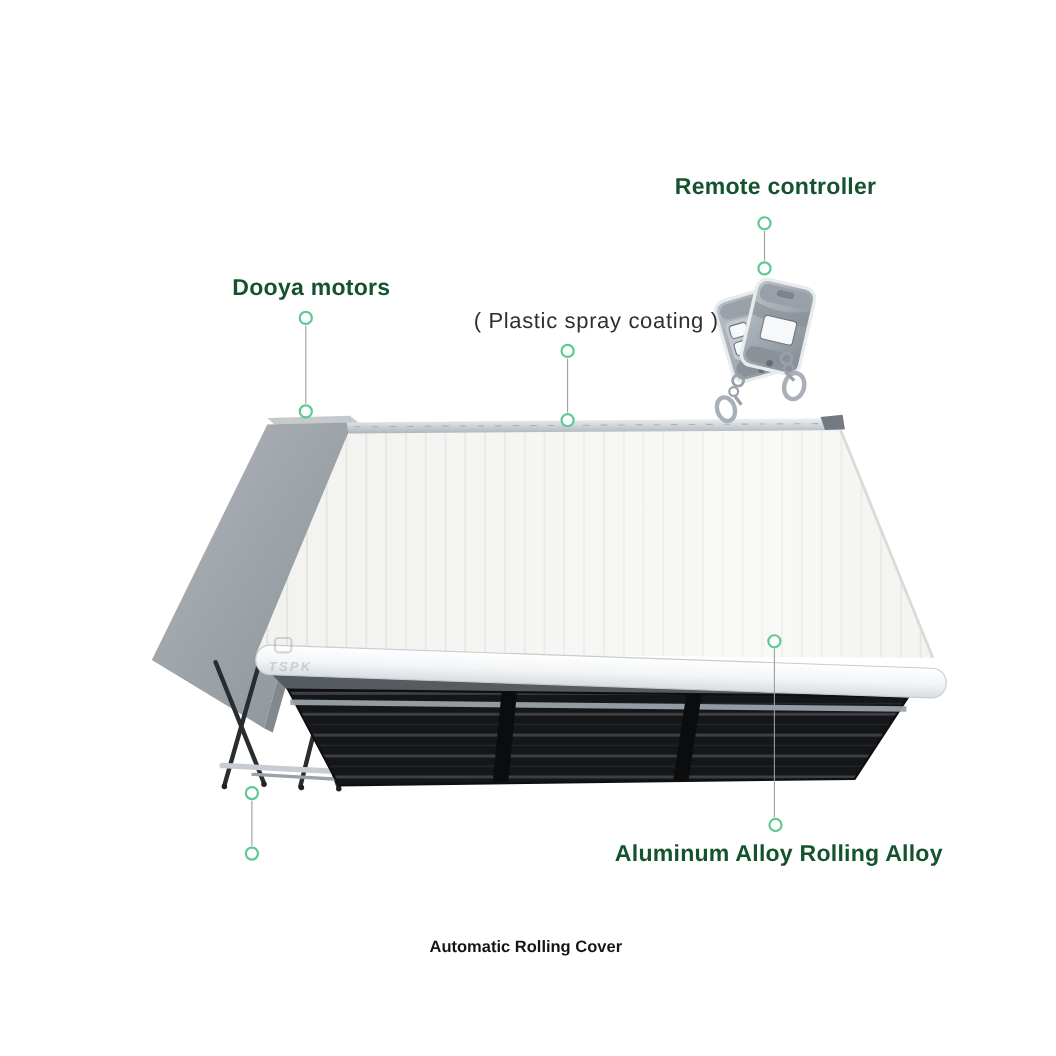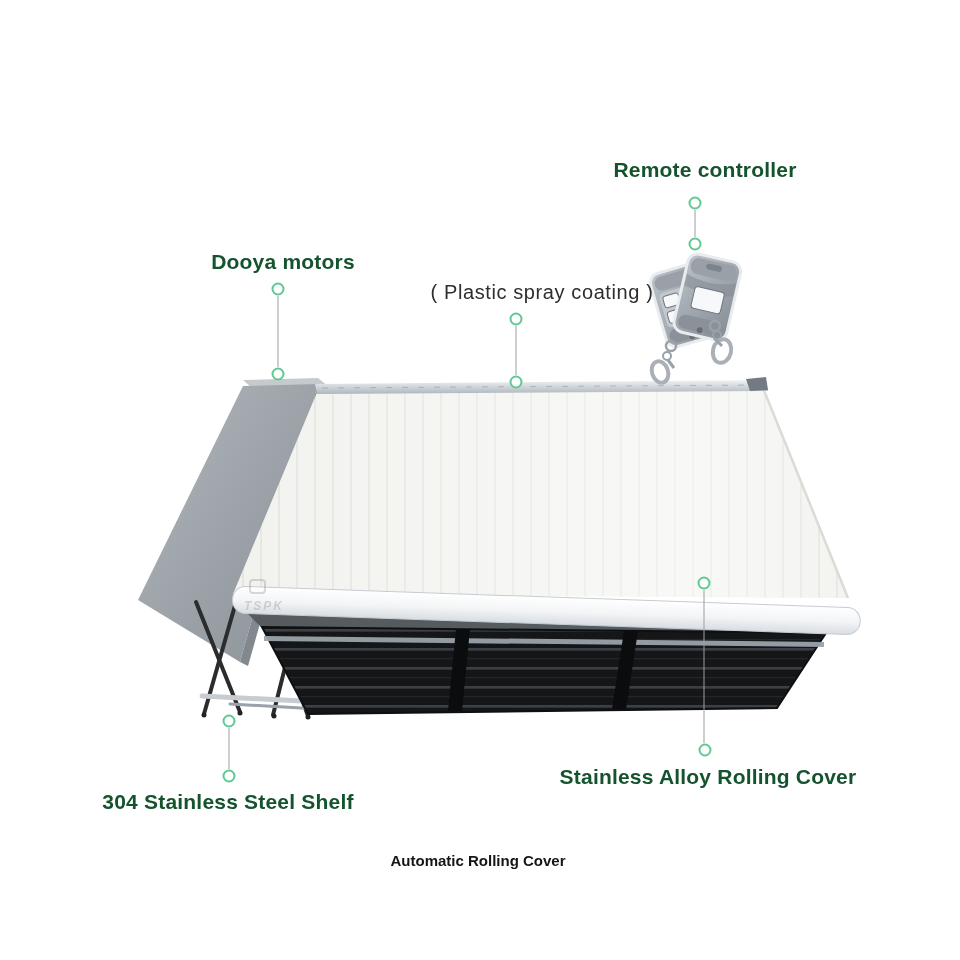--- a/index.html
+++ b/index.html
@@ -157,23 +157,22 @@
       <line x1="624" y1="108" x2="632" y2="116" stroke-width="3"></line>
     </g>
   </svg>
 
   <div class="label" style="left:705px;top:158px;">Remote controller</div>
 
   <div class="label" style="left:283px;top:250px;">Dooya motors</div>
 
   <div class="label sub" style="left:500px;top:281px;margin-left:42px;">( Plastic spray coating )</div>
 
-  <div class="label" style="left:708px;top:765px;">Stainless Alloy Rolling Cover</div>
-
-  <div class="label" style="left:228px;top:790px;">304 Stainless Steel Shelf</div>
+  <div class="label" style="left:708px;top:765px;">Aluminum Alloy Rolling Alloy</div>
+
 
   <div class="caption" style="left:478px;top:852px;">Automatic Rolling Cover</div>
 
   <div>
     <div class="dot" style="left:695px;top:203px;"></div>
     <div class="vline" style="left:695px;top:210px;height:27px;"></div>
     <div class="dot" style="left:695px;top:244px;"></div>
   </div>
 
   <div>

